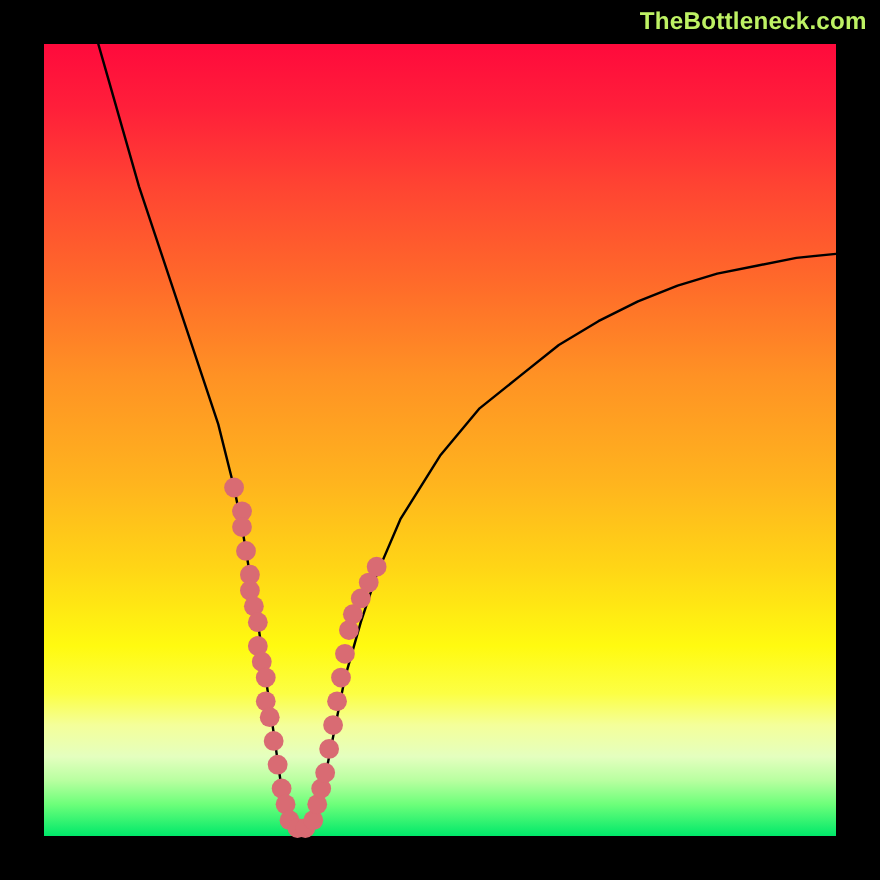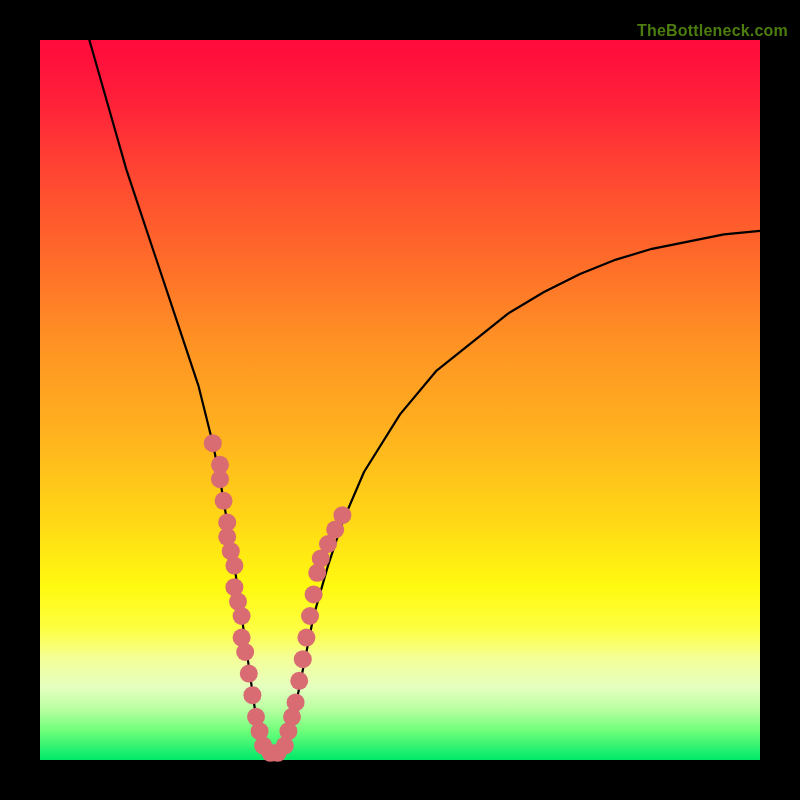--- a/index.html
+++ b/index.html
@@ -12,24 +12,24 @@
     font-family: Arial, Helvetica, sans-serif;
   }
   .frame {
     position: relative;
     width: 800px;
     height: 800px;
     background: #000;
   }
   .watermark {
     position: absolute;
-    top: 22px;
+    top: 6px;
     right: 12px;
-    color: #4d7c0f;
-    font-size: 16px;
+    color: #bef264;
+    font-size: 22px;
     font-weight: 600;
     letter-spacing: 0.2px;
     z-index: 10;
   }
   .plot {
     position: absolute;
     left: 40px;
     top: 40px;
     width: 720px;
     height: 720px;

